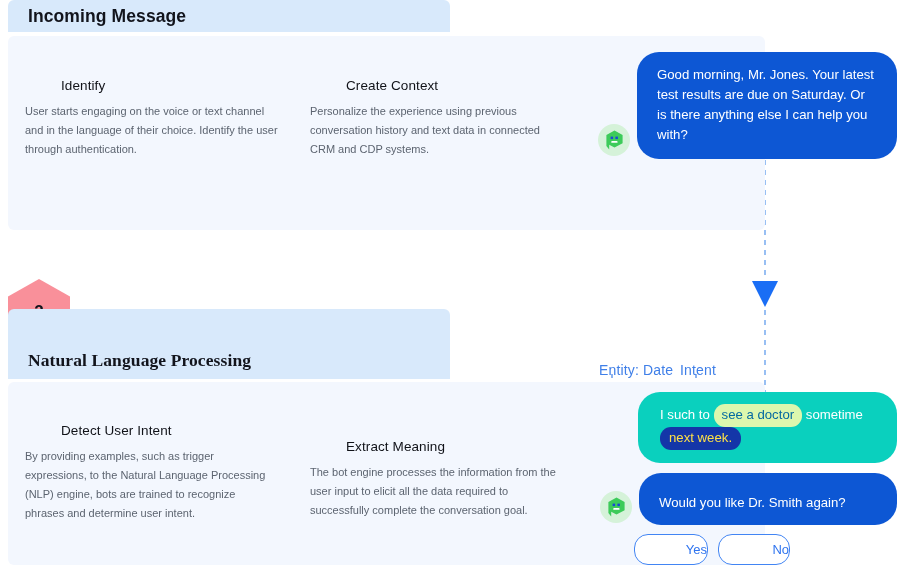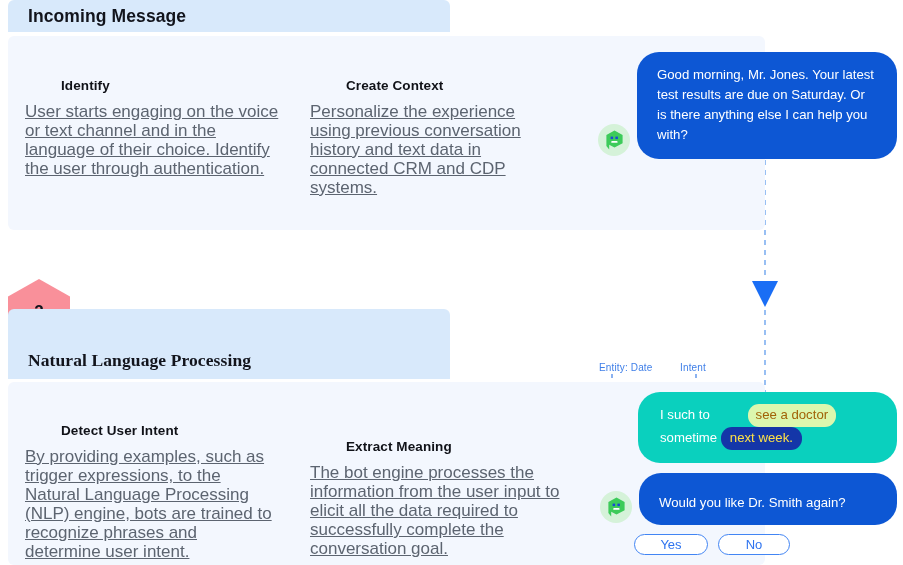--- a/index.html
+++ b/index.html
@@ -33,31 +33,30 @@
     position:absolute;
     background:#f3f7fe;
     border-radius:6px;
     box-sizing:border-box;
   }
 
   .col{position:absolute;box-sizing:border-box;}
   .col h4{
     margin:0 0 9px 0;
     font-size:13.5px;
-    font-weight:700;
+    font-weight:400;
     color:#101218;
     letter-spacing:.1px;
     padding-left:36px;
   }
   .col p{
     margin:0;
-    font-size:17px;
+    font-size:11px;
     line-height:19px;
     color:#5c6470;
-    text-decoration:underline;
   }
 
   
   .hex-badge{
     position:absolute;
     width:62px;height:70px;
     background:#f9909a;
     clip-path:polygon(50% 0%,100% 25%,100% 75%,50% 100%,0% 75%,0% 25%);
     display:flex;align-items:center;justify-content:center;
   }
@@ -87,51 +86,50 @@
 
   .avatar{
     position:absolute;
     width:32px;height:32px;border-radius:50%;
     background:#d5f2d9;
     display:flex;align-items:center;justify-content:center;
   }
 
   .pill-intent{
     background:#dcf7ae;
-    color:#a16207;
+    color:#0369a1;
     border-radius:11px;
     padding:1px 8px 2px 8px;
     display:inline-block;
-    margin-left:34px;
   }
   .pill-entity{
     background:#1436a8;
     color:#fde047;
     border-radius:11px;
     padding:1px 9px 2px 9px;
     display:inline-block;
   }
 
   .qbtn{
     position:absolute;
     box-sizing:border-box;
-    height:21px;
+    height:31px;
     border:1.3px solid #4285f4;
     border-radius:14px;
     background:#ffffff;
     color:#2f74ef;
     font-size:13px;
-    display:flex;align-items:center;justify-content:center;
+    display:flex;align-items:center;justify-content:flex-end;
     cursor:pointer;
   }
 
   
   .anno{
     position:absolute;
-    font-size:10px;
+    font-size:14px;
     color:#3f7fe8;
     letter-spacing:.15px;
     white-space:nowrap;
   }
 
   .svg-layer{position:absolute;left:0;top:0;width:903px;height:565px;pointer-events:none;}
 </style>
 </head>
 <body>
 

